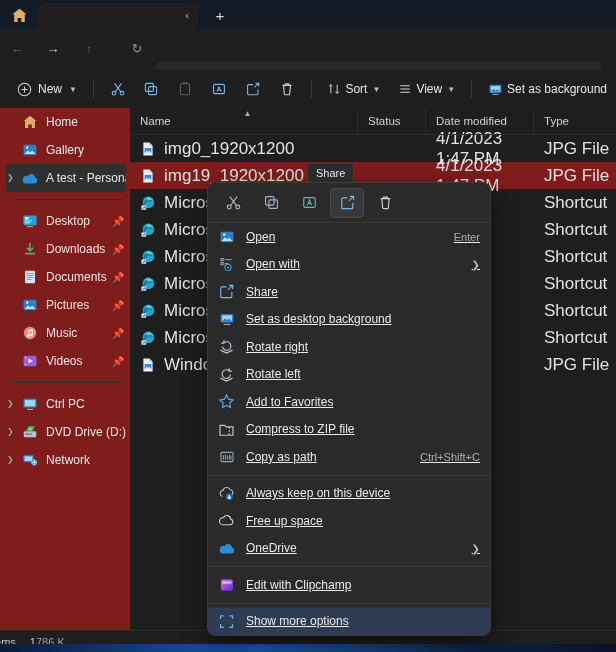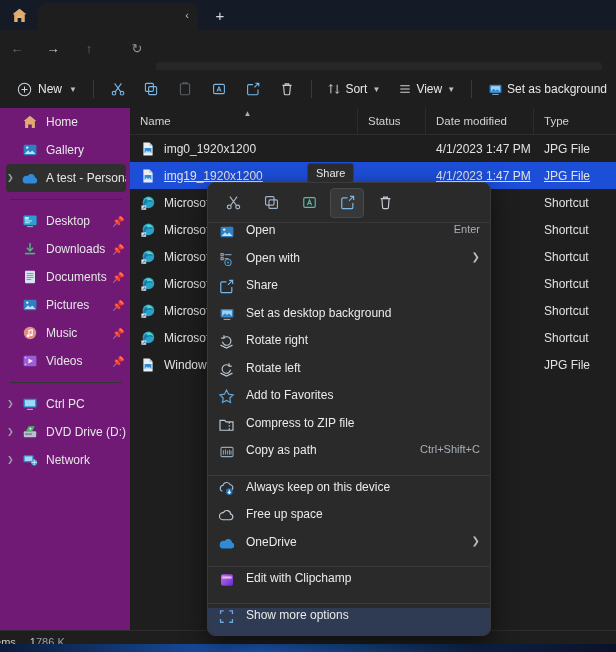--- a/index.html
+++ b/index.html
@@ -93,21 +93,21 @@
   .cmd-text {
     display: flex; align-items: center; gap: 4px;
     height: 28px; padding: 0 9px; border-radius: 4px;
     color: #e8e8e8; font-size: 12px; white-space: nowrap;
   }
   .caret { font-size: 8px; color: #b8bdc4; margin-left: 1px; }
 
   
   .sidebar {
     position: absolute; left: 0; top: 108px; width: 130px; height: 522px;
-    background: #701a75; overflow: hidden;
+    background: #7f1d1d; overflow: hidden;
   }
   .side-item {
     position: relative; height: 28px; margin: 0 4px 0 6px;
     display: flex; align-items: center; border-radius: 4px;
     padding-left: 16px;
   }
   .side-item.sel { background: #2f2f2f; }
   .side-chev {
     position: absolute; left: 1px; top: 9px; width: 10px;
     color: #9aa0a8; font-size: 8px;
@@ -138,24 +138,24 @@
   }
   .sort-arrow {
     position: absolute; left: 50%; top: 1px; font-size: 8px; color: #aab0b8;
   }
   .c-name { width: 228px; }
   .c-status { width: 68px; }
   .c-date { width: 108px; }
   .c-type { width: 82px; border-right: none !important; }
 
   .frow {
-    height: 27px; display: flex; align-items: flex-start; font-size: 12px;
+    height: 27px; display: flex; align-items: flex-start; font-size: 17px;
     color: #e2e2e2;
   }
-  .frow.sel { background: #1d4ed8; text-decoration: underline; }
+  .frow.sel { background: #7f1d1d; }
   .fc { height: 27px; display: flex; align-items: center; padding-left: 10px; }
   .fico { width: 16px; height: 16px; margin-right: 8px; flex: 0 0 16px;
           display: flex; align-items: center; justify-content: center; }
   .fname { overflow: hidden; white-space: nowrap; }
 
   
   .statusbar {
     position: absolute; left: 0; top: 630px; width: 616px; height: 22px;
     background: #1e1e1e; border-top: 1px solid #2c2c2c;
     display: flex; align-items: center; font-size: 11px; color: #c8c8c8;
@@ -186,22 +186,22 @@
   .ctx-toolbar {
     height: 40px; display: flex; align-items: center; padding: 0 8px;
     border-bottom: 1px solid #373737;
   }
   .ctx-tb-btn {
     width: 34px; height: 30px; margin-right: 4px; border-radius: 4px;
     display: flex; align-items: center; justify-content: center;
   }
   .ctx-tb-btn.hot { background: #383838; border: 1px solid #4a4a4a; }
   .ctx-item {
-    height: 27.5px; display: flex; padding: 0 10px;
-    font-size: 12px; color: #eaeaea; position: relative;
+    height: 27.5px; display: flex; align-items: center; padding: 0 10px;
+    font-size: 12px; color: #eaeaea; position: relative; text-decoration: underline;
   }
   .ctx-item.hot { background: #2f3b52; }
   .ctx-ico {
     width: 17px; height: 17px; margin-right: 11px; flex: 0 0 17px;
     display: flex; align-items: center; justify-content: center;
   }
   .ctx-label { flex: 1; white-space: nowrap; }
   .ctx-accel { color: #a8aeb6; font-size: 11px; margin-left: 26px; }
   .ctx-sub { color: #b6bcc4; font-size: 10px; margin-left: 8px; }
   .ctx-sep { height: 1px; background: #3a3a3a; margin: 4px 0; }

